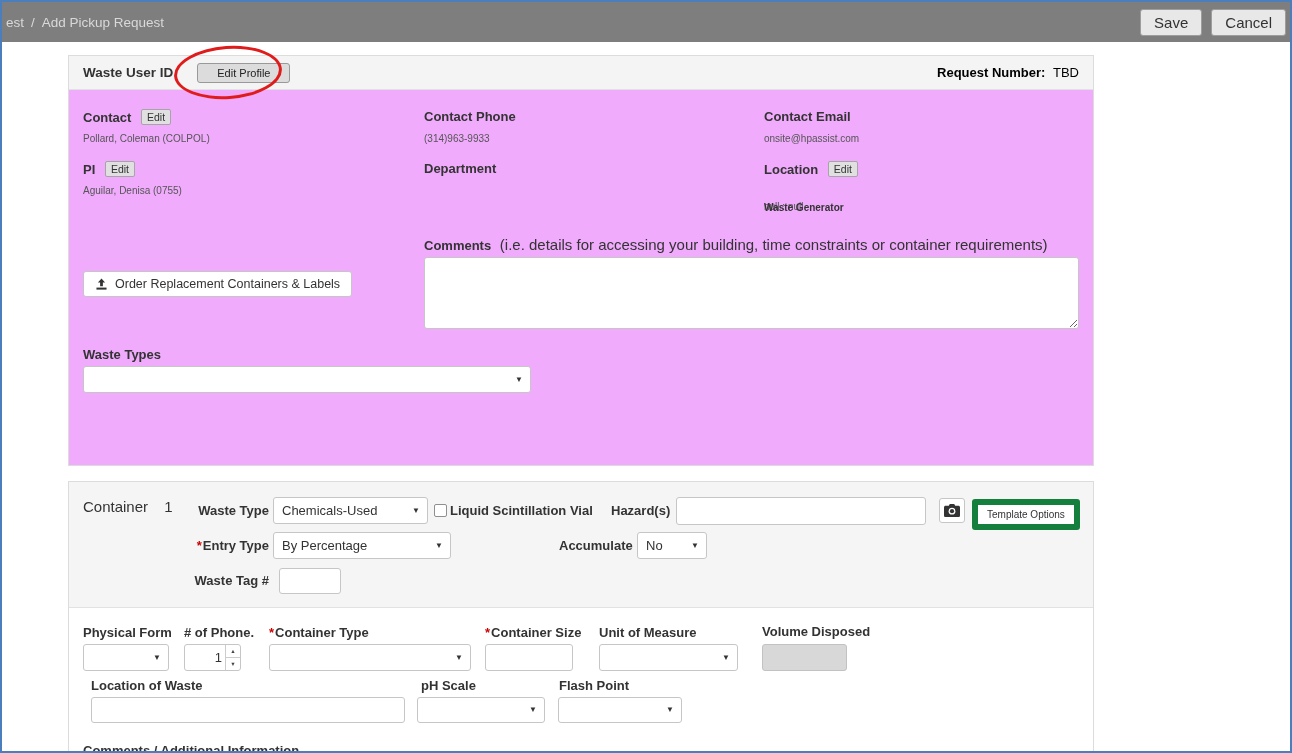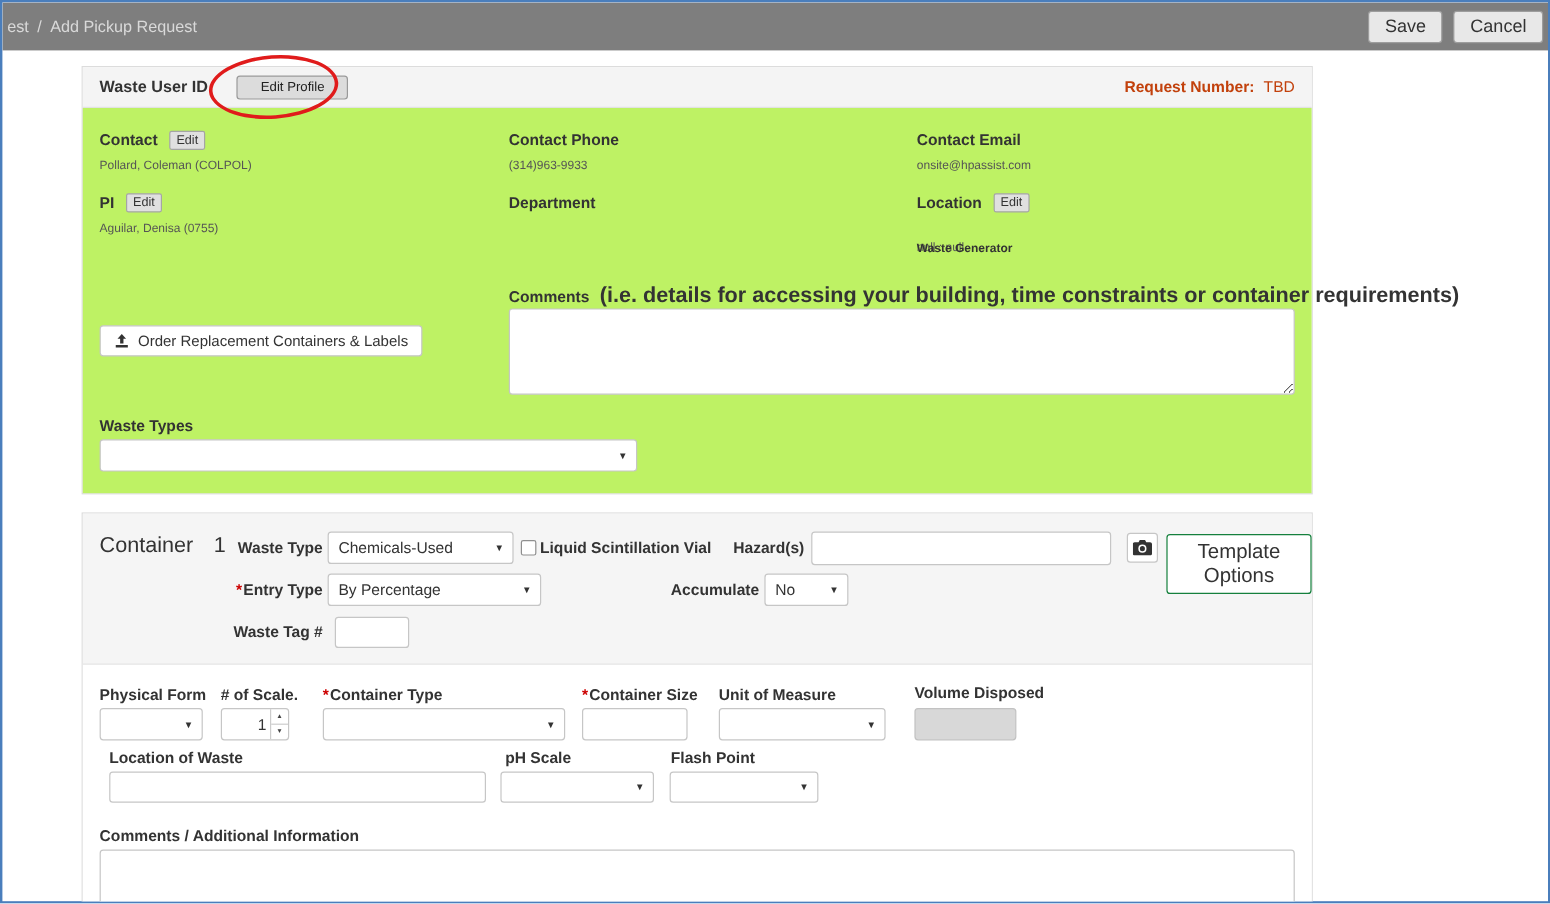--- a/index.html
+++ b/index.html
@@ -19,30 +19,30 @@
 
   
   .panel { width: 1026px; margin-left: 66px; border: 1px solid #dcdcdc; background: #fff; }
   .panel1 { margin-top: 13px; }
   .panel2 { margin-top: 15px; }
   .panel-header { height: 34px; background: #f4f4f4; border-bottom: 1px solid #e2e2e2;
                   display: flex; align-items: center; padding: 0 14px; }
   .panel-title { font-weight: bold; font-size: 13.5px; color: #333; }
   .profile-btn { background: #dcdcdc; border: 1px solid #999; border-radius: 3px; font-size: 11px;
                  padding: 3px 19px; margin-left: 24px; color: #222; cursor: pointer; font-family: inherit; }
-  .req-num { margin-left: auto; font-size: 13px; color: #c2410c; }
+  .req-num { margin-left: auto; font-size: 13px; color: #000000; }
   .req-num .rn-label { font-weight: bold; }
   .req-num .rn-value { margin-left: 4px; }
 
-  .panel1-body { position: relative; height: 321px; background: #bef264; }
+  .panel1-body { position: relative; height: 375px; background: #f0abfc; }
   .panel2-header { position: relative; height: 126px; background: #f5f5f5; border-bottom: 1px solid #e2e2e2; }
   .panel2-body { position: relative; height: 260px; background: #fff; }
   .lbl { position: absolute; font-weight: bold; font-size: 13px; color: #333; white-space: nowrap; }
   .val { position: absolute; font-size: 10px; color: #555; white-space: nowrap; }
-  .hint { font-weight: bold; font-size: 18px; color: #333; margin-left: 5px; }
+  .hint { font-weight: normal; font-size: 15px; color: #333; margin-left: 5px; }
   .req { color: #cc0000; font-weight: bold; margin-right: 1px; }
 
   .mini-btn { display: inline-block; background: #e0e0e0; border: 1px solid #a5a5a5; border-radius: 2px;
               font-size: 10.5px; padding: 1px 5px; margin-left: 6px; color: #333; cursor: pointer;
               vertical-align: 1px; font-family: inherit; }
 
   
   .select { position: absolute; background: #fff; border: 1px solid #c6c6c6; border-radius: 3px;
             display: flex; align-items: center; padding: 0 22px 0 8px; font-size: 13px; color: #333;
             cursor: pointer; }
@@ -60,27 +60,27 @@
   .numwrap input { width: 100%; height: 100%; border: 1px solid #c6c6c6; border-radius: 3px;
                    font-size: 13px; text-align: right; padding-right: 18px; font-family: inherit; color: #333; }
   .spinner { position: absolute; right: 1px; top: 1px; bottom: 1px; width: 15px;
              border-left: 1px solid #ccc; display: flex; flex-direction: column; cursor: pointer; }
   .spinner span { flex: 1; display: flex; align-items: center; justify-content: center;
                   font-size: 5.5px; color: #444; }
   .spinner span:first-child { border-bottom: 1px solid #ccc; }
 
   .icon-btn { position: absolute; width: 26px; height: 25px; background: #fff; border: 1px solid #c6c6c6;
               border-radius: 3px; display: flex; align-items: center; justify-content: center; cursor: pointer; }
-  .sm-btn { position: absolute; background: #fff; border: 1px solid #15803d; border-radius: 3px;
-            font-size: 17px; color: #333; padding: 4px 9px; cursor: pointer; font-family: inherit; }
+  .sm-btn { position: absolute; background: #fff; border: 6px solid #15803d; border-radius: 3px;
+            font-size: 10px; color: #333; padding: 4px 9px; cursor: pointer; font-family: inherit; }
   .order-btn { position: absolute; background: #fff; border: 1px solid #c6c6c6; border-radius: 3px;
                font-size: 12.5px; color: #333; padding: 5px 11px; display: flex; align-items: center;
                gap: 7px; cursor: pointer; font-family: inherit; }
 
-  .container-title { position: absolute; font-size: 18px; color: #333; }
+  .container-title { position: absolute; font-size: 15px; color: #333; }
   .container-title .num { margin-left: 12px; }
 
   .annotation { position: absolute; left: 172px; top: 44px; width: 108px; height: 53px;
                 border: 3px solid #e01b1b; border-radius: 50%; transform: rotate(-4deg);
                 pointer-events: none; }
 
   
   .p1-contact-lbl { left: 14px; top: 19px; }
   .p1-contact-val { left: 14px; top: 43px; }
   .p1-pi-lbl      { left: 14px; top: 71px; }
@@ -263,21 +263,21 @@
         <span class="caret">▼</span>
       </div>
 
       <span class="lbl p2h-tag-lbl">Waste Tag #</span>
       <input class="tinput p2h-tag-input" value="" style="">
     </div>
 
     <div class="panel2-body">
 
       <span class="lbl p2b-pf-lbl">Physical Form</span>
-      <span class="lbl p2b-nc-lbl"># of Scale.</span>
+      <span class="lbl p2b-nc-lbl"># of Phone.</span>
       <span class="lbl p2b-ct-lbl">
         <span class="req">*</span><span>Container Type</span>
       </span>
       <span class="lbl p2b-cs-lbl">
         <span class="req">*</span><span>Container Size</span>
       </span>
       <span class="lbl p2b-uom-lbl">Unit of Measure</span>
       <span class="lbl p2b-vd-lbl">Volume Disposed</span>
 
       <div class="select p2b-pf-select">

